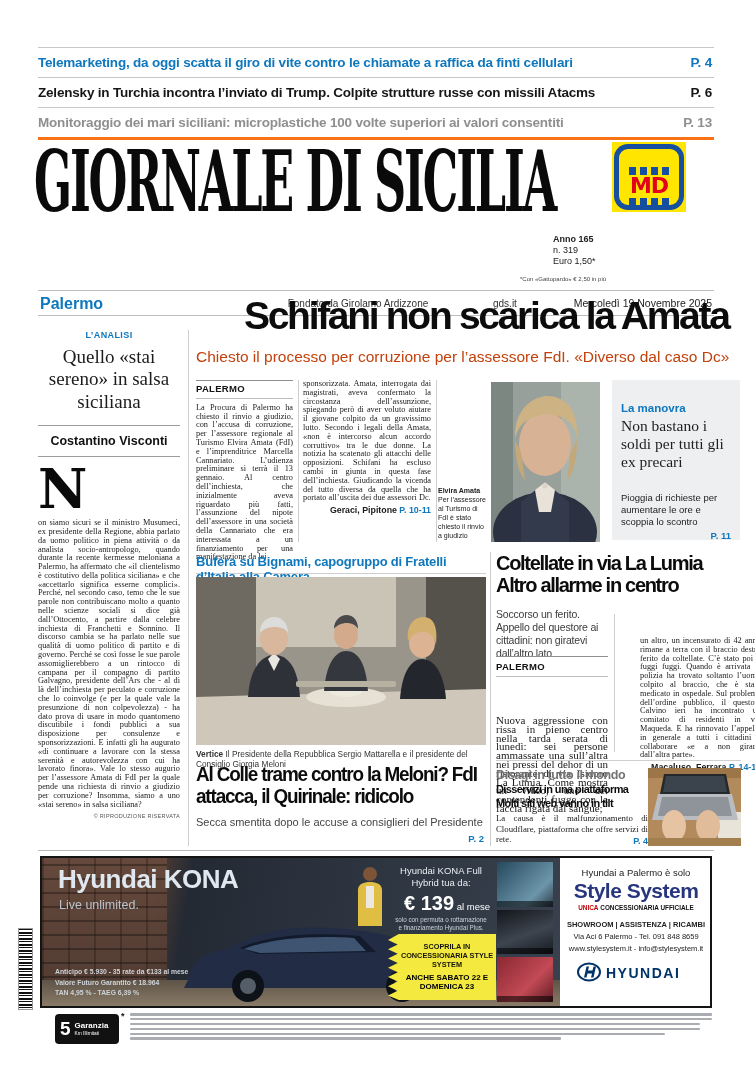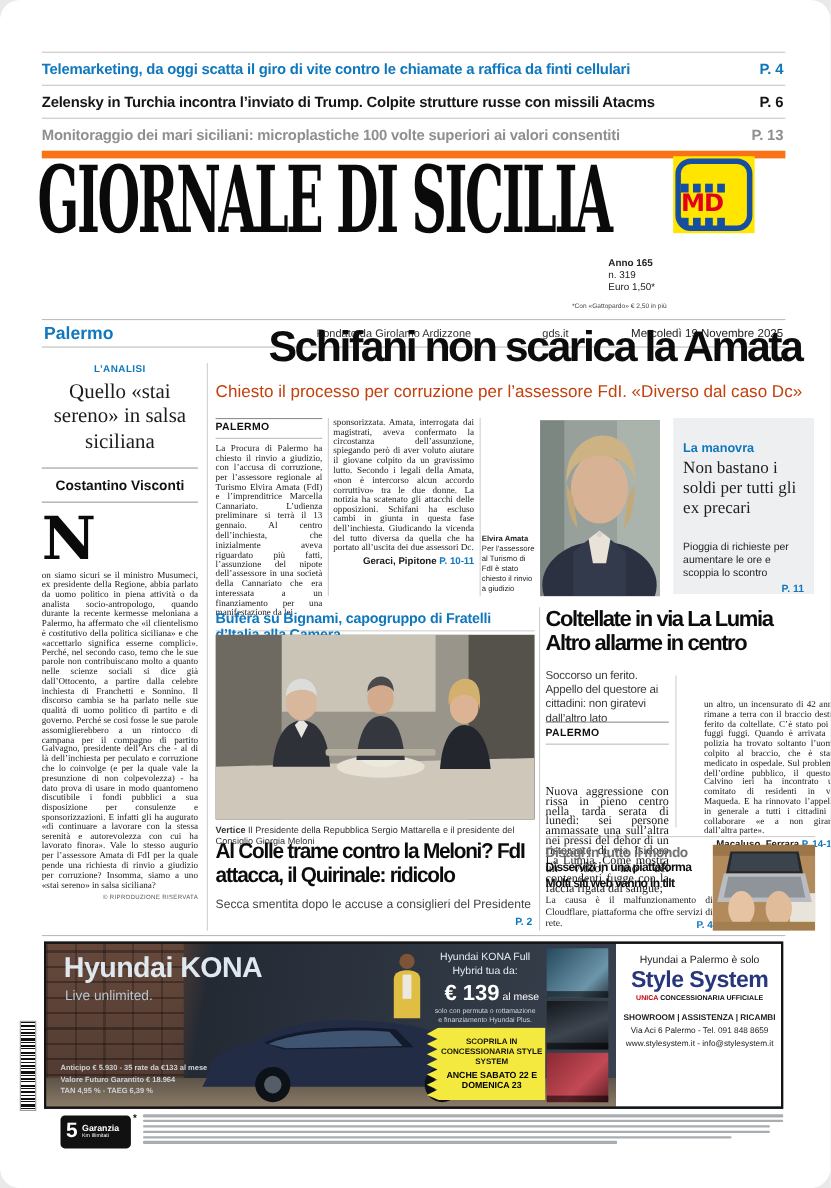--- a/index.html
+++ b/index.html
@@ -1,35 +1,35 @@
 <!DOCTYPE html>
 <html><head>
 <meta charset="utf-8">
 <style>
   html,body{margin:0;padding:0;background:#e9e9e9;}
   .page{position:relative;width:755px;height:1080px;background:#fff;margin:0 auto;
-        font-family:"Liberation Sans",sans-serif;color:#111;overflow:hidden;border-radius:18px;}
+        font-family:"Liberation Sans",sans-serif;color:#111;overflow:hidden;}
   .abs{position:absolute;}
 
   
   .topbar{position:absolute;left:38px;top:47px;width:676px;}
   .toprow{display:flex;justify-content:space-between;align-items:center;
           border-top:1px solid #c8c8c8;padding:5px 2px 5px 0;height:19px;}
-  .toprow:last-child{border-bottom:7px solid #f97316;gap:15px;}
+  .toprow:last-child{border-bottom:3px solid #f97316;gap:15px;}
   .toprow span{font-size:13.5px;font-weight:bold;letter-spacing:-0.2px;white-space:nowrap;}
   .tb-blue{color:#0e77bd;} .tb-black{color:#161616;} .tb-gray{color:#8f8f8f;}
 
   
   .masthead{position:absolute;left:34px;top:140px;font-family:"DejaVu Serif",serif;
             font-weight:bold;font-size:84px;line-height:1;letter-spacing:-4px;
             transform:scaleX(.53);transform-origin:left top;white-space:nowrap;color:#0a0a0a;}
   .mdlogo{position:absolute;left:612px;top:142px;width:74px;height:70px;background:#ffe500;}
   .mdlogo .b{position:absolute;inset:2px;background:#164fa0;border-radius:14px;}
   .mdlogo .y{position:absolute;inset:7px;background:#ffe500;border-radius:9px;
-             display:flex;flex-direction:column;justify-content:space-between;padding:18px 0;}
+             display:flex;flex-direction:column;align-items:center;justify-content:space-between;padding:18px 0;}
   .sprockets{display:flex;gap:4px;} .sprockets i{width:7px;height:8px;background:#164fa0;display:block;}
   .mdtext{font-family:"DejaVu Sans",sans-serif;font-weight:800;font-size:22px;color:#e2001a;
           letter-spacing:-1px;line-height:1;}
   .mdwave{width:26px;height:3px;background:#e2001a;border-radius:2px;margin-top:1px;}
   .issue{position:absolute;left:553px;top:234px;font-size:9px;line-height:1.2;color:#222;}
   .issue .b{font-weight:bold;}
   .issue-note{position:absolute;left:520px;top:276px;width:150px;font-size:6px;color:#444;}
 
   
   .dateline{position:absolute;left:38px;top:290px;width:676px;height:24px;
@@ -417,20 +417,27 @@
 
     <div class="ad-dealer">
       <div class="dl-intro">Hyundai a Palermo è solo</div>
       <div class="dl-name">Style System</div>
       <div class="dl-sub">
         <b>UNICA</b><span> CONCESSIONARIA UFFICIALE</span>
       </div>
       <div class="dl-services">SHOWROOM | ASSISTENZA | RICAMBI</div>
       <div class="dl-addr">Via Aci 6 Palermo - Tel. 091 848 8659</div>
       <div class="dl-web">www.stylesystem.it - info@stylesystem.it</div>
+      <div class="hyundai-logo">
+        <svg width="118" height="22" viewBox="0 0 118 22">
+          <ellipse cx="12" cy="11" rx="11" ry="8.5" fill="none" stroke="#003469" stroke-width="2"></ellipse>
+          <path d="M9.5 5.5 L12 5.5 L11 9.5 L15.5 9.5 L16.5 5.5 L19 5.5 L16.5 16.5 L14 16.5 L15 12.5 L10.5 12.5 L9.5 16.5 L7 16.5 Z" fill="#003469"></path>
+          <text x="29" y="16.5" font-family="Liberation Sans,sans-serif" font-size="14" font-weight="bold" letter-spacing="1.5" fill="#003469">HYUNDAI</text>
+        </svg>
+      </div>
     </div>
   </div>
 
   <div class="warranty">
     <span class="w5">5</span>
     <span class="wtx">
       <div class="t1">Garanzia</div>
       <div class="t2">Km Illimitati</div>
     </span>
   </div>

